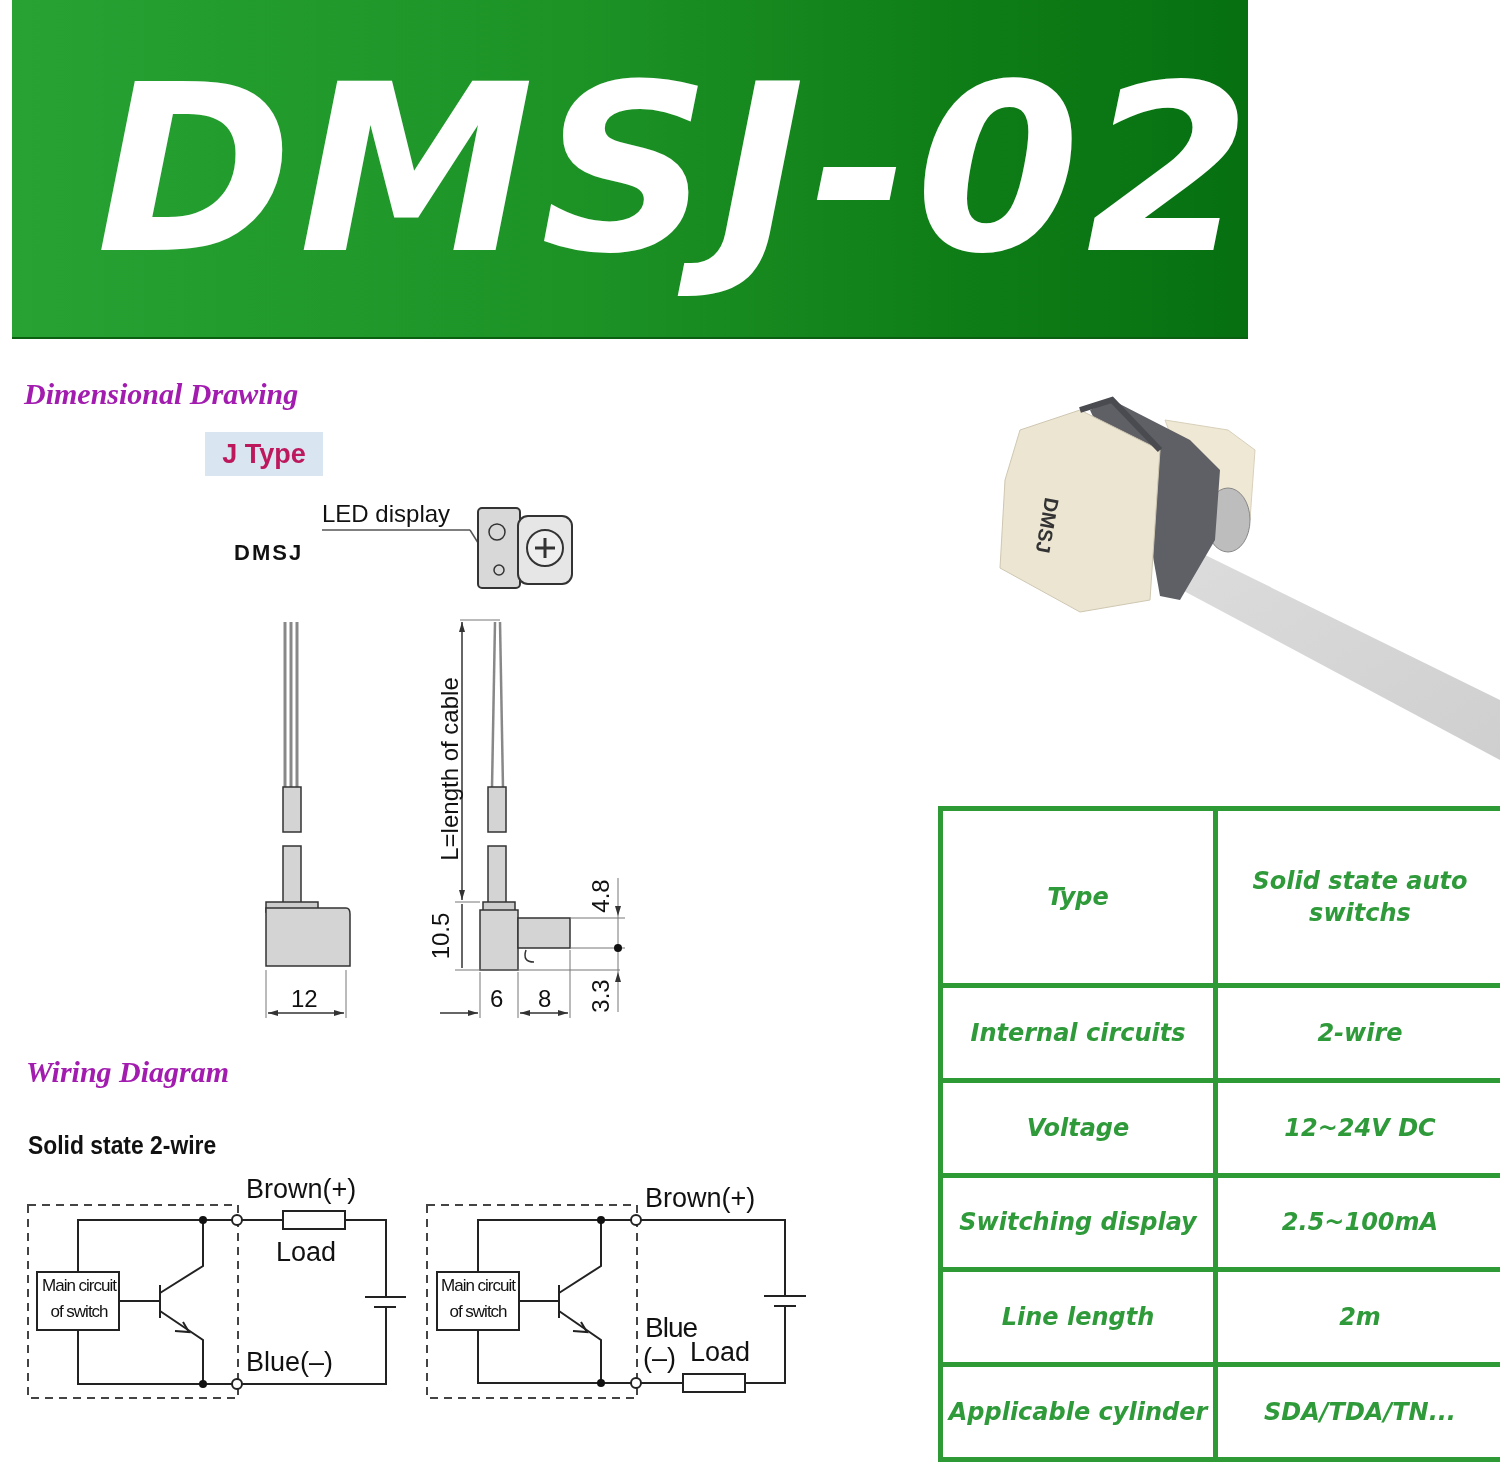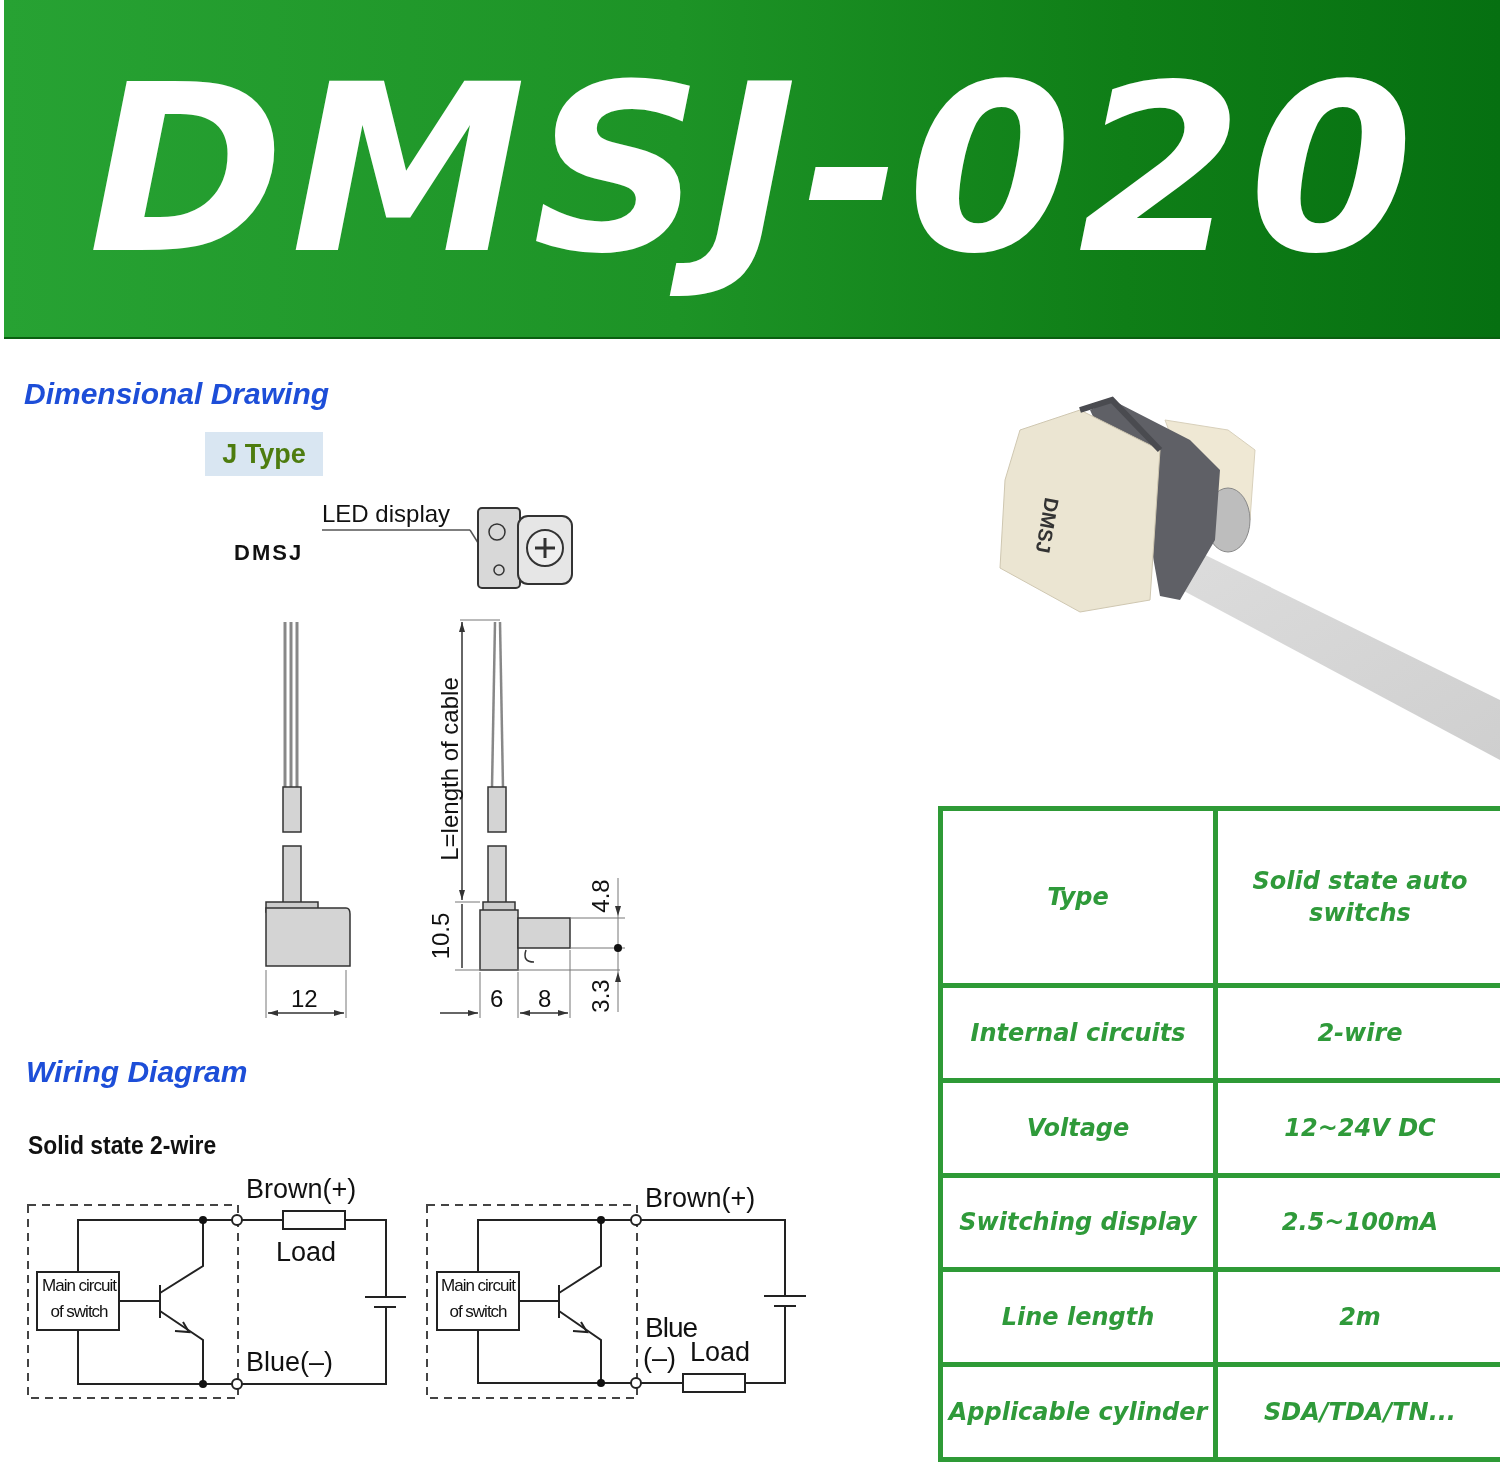--- a/index.html
+++ b/index.html
@@ -1,36 +1,36 @@
 <!DOCTYPE html>
 <html><head>
 <meta charset="utf-8">
 <style>
   html, body { margin: 0; padding: 0; background: #ffffff; }
   body { width: 1500px; height: 1469px; position: relative; overflow: hidden; font-family: "Liberation Sans", sans-serif; }
 
   .banner {
-    position: absolute; left: 4px; top: 0; width: 1496px; height: 337px;
+    position: absolute; left: 12px; top: 0; width: 1236px; height: 337px;
     background: linear-gradient(90deg, #27a233 0%, #1d9326 45%, #0f7e17 75%, #067011 100%);
     border-bottom: 2px solid #0a5f10;
   }
   .banner-title {
     position: absolute; left: 0; top: 40px; width: 1500px; text-align: center;
     color: #ffffff; font-family: "DejaVu Sans", sans-serif; font-weight: bold; font-style: italic;
     font-size: 232px; line-height: 260px; letter-spacing: 6px;
     transform: scaleX(1.02);
   }
 
   .section-heading {
-    position: absolute; color: #1d4ed8; font-family: Liberation Sans, sans-serif; font-weight: bold; font-style: italic;
+    position: absolute; color: #a21caf; font-family: Liberation Serif, serif; font-weight: bold; font-style: italic;
     font-size: 30px;
   }
   .jtype {
     position: absolute; left: 205px; top: 432px; width: 118px; height: 44px;
-    background: #d9e6f2; color: #4d7c0f; font-family: "Liberation Sans", sans-serif; font-weight: bold;
+    background: #d9e6f2; color: #be185d; font-family: "Liberation Sans", sans-serif; font-weight: bold;
     font-size: 27px; line-height: 44px; text-align: center;
   }
   .dim-label { position: absolute; font-family: "Liberation Sans", sans-serif; color: #111; }
 
   .drawing { position: absolute; left: 220px; top: 490px; }
   .wiring-sub {
     position: absolute; left: 28px; top: 1130px; font-family: "Liberation Sans", sans-serif; font-weight: bold;
     font-size: 26px; color: #111; transform: scaleX(0.88); transform-origin: left;
   }
   .circuit { position: absolute; }

